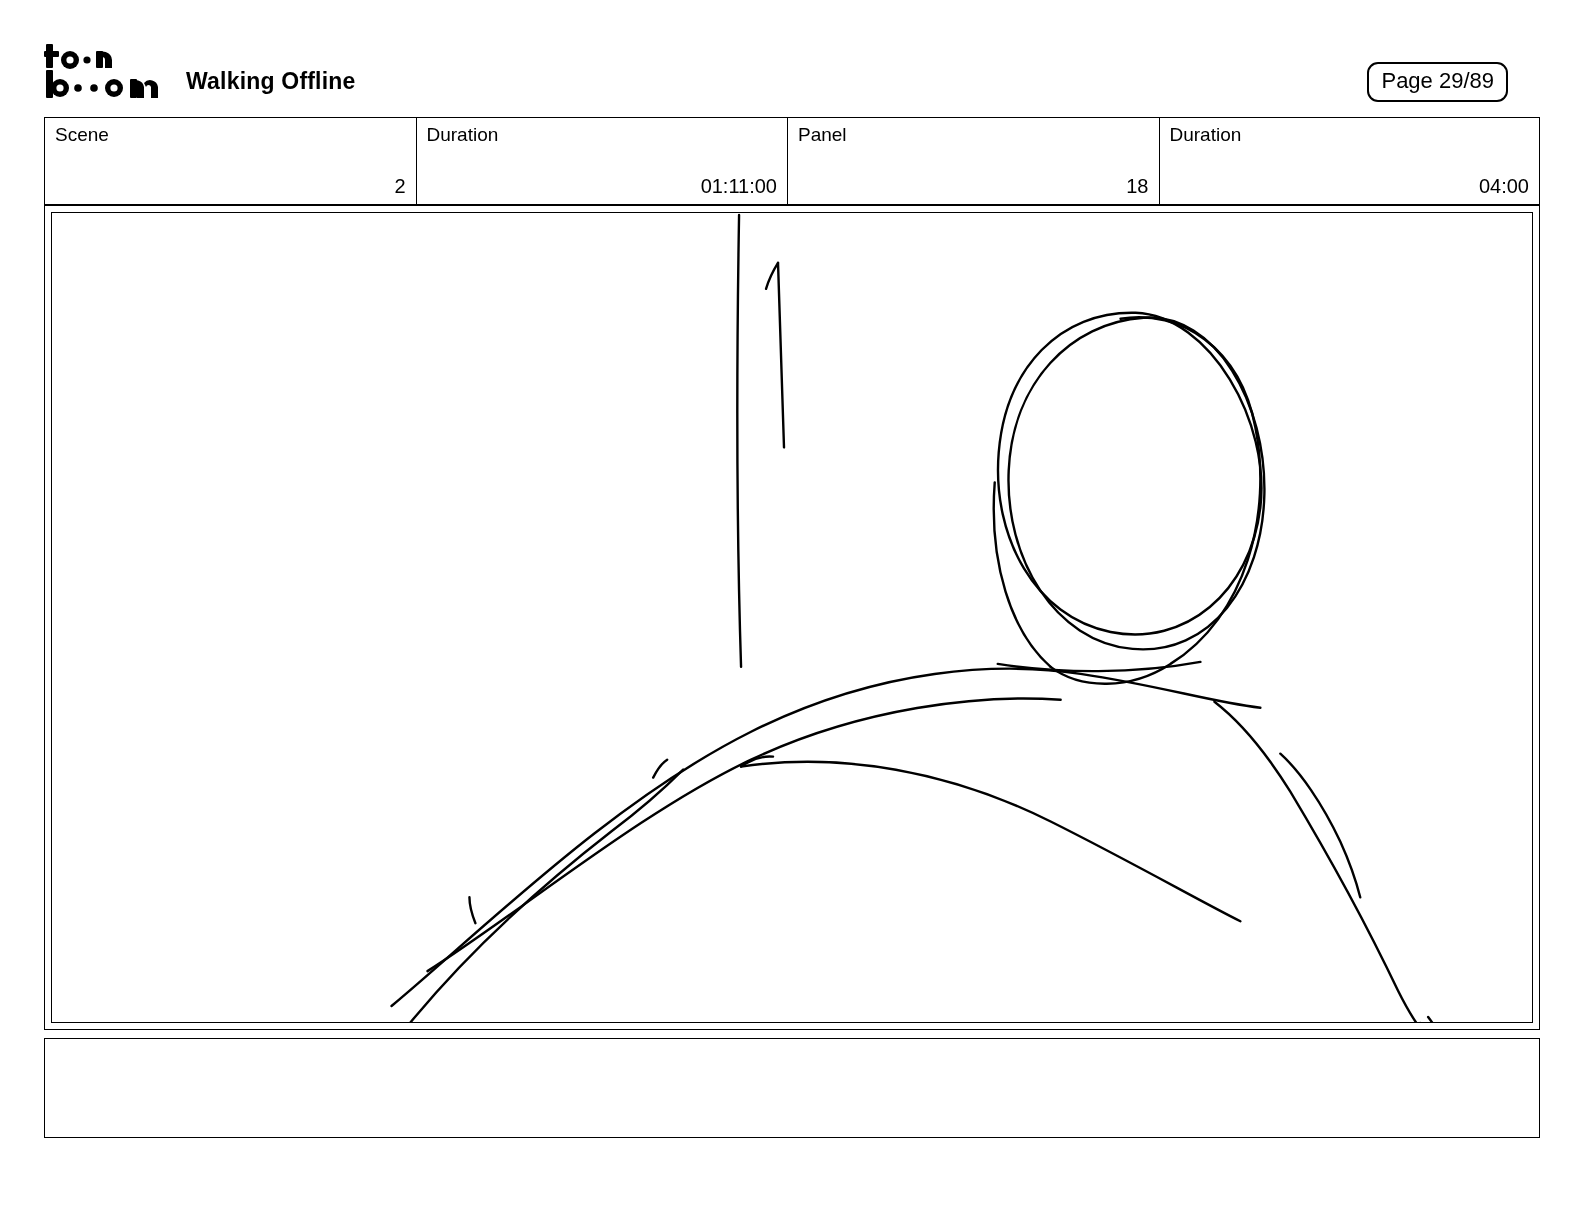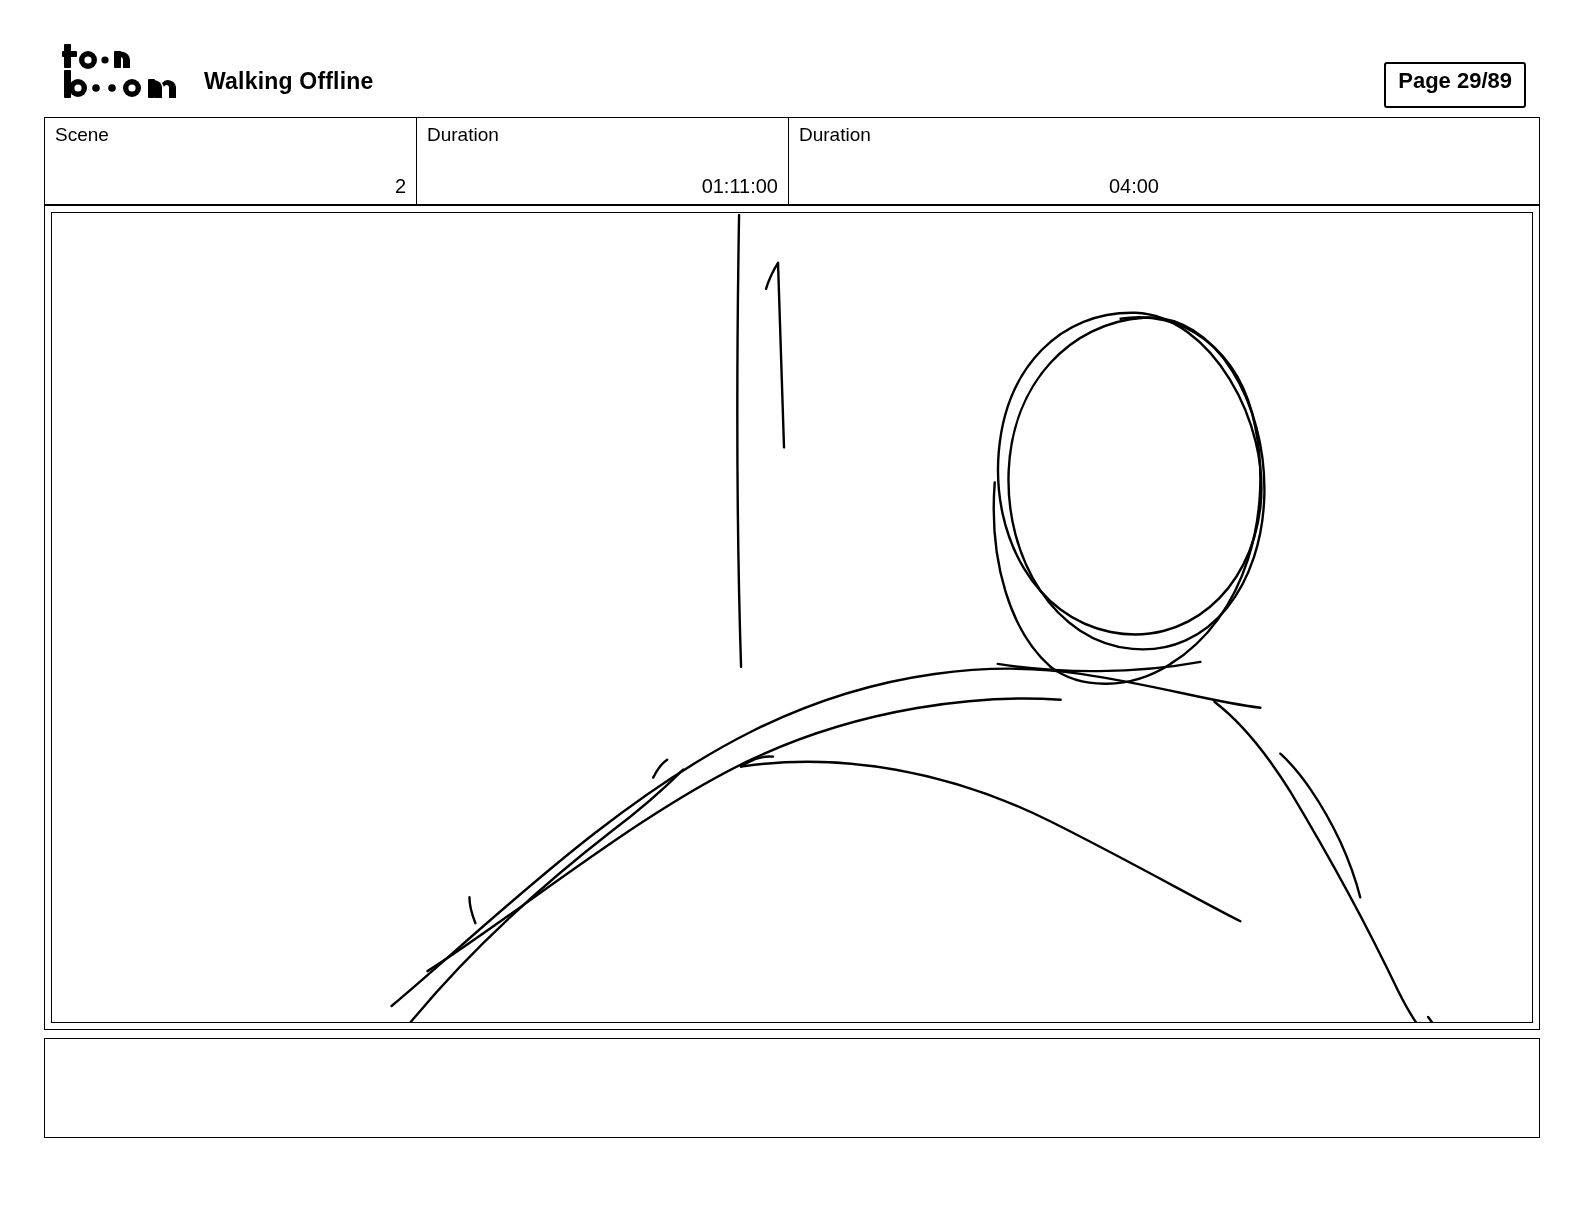--- a/index.html
+++ b/index.html
@@ -17,21 +17,21 @@
   .page {
     position: relative;
     width: 1584px;
     height: 1224px;
     background: #ffffff;
   }
 
   
   .header {
     position: absolute;
-    left: 18px;
+    left: 0;
     top: 0;
     width: 1552px;
     height: 112px;
     display: flex;
     align-items: center;
   }
 
   .logo {
     position: absolute;
     left: 44px;
@@ -48,24 +48,24 @@
     font-weight: bold;
     letter-spacing: 0.2px;
     white-space: nowrap;
   }
 
   .page-badge {
     position: absolute;
     right: 44px;
     top: 62px;
     border: 2px solid #000;
-    border-radius: 3px;
-    padding: 6px 12px 14px 12px;
+    border-radius: 11px;
+    padding: 6px 12px 8px 12px;
     font-size: 22px;
-    font-weight: bold;
+    font-weight: normal;
     line-height: 1;
     white-space: nowrap;
   }
 
   
   .info-table {
     position: absolute;
     left: 44px;
     top: 117px;
     width: 1496px;
@@ -198,20 +198,24 @@
     <div class="info-cell scene">
       <div class="info-label">Scene</div>
       <div class="info-value">2</div>
     </div>
 
     <div class="info-cell dur1">
       <div class="info-label">Duration</div>
       <div class="info-value">01:11:00</div>
     </div>
 
+    <div class="info-cell panel">
+      <div class="info-label">Panel</div>
+      <div class="info-value">18</div>
+    </div>
 
     <div class="info-cell dur2">
       <div class="info-label">Duration</div>
       <div class="info-value">04:00</div>
     </div>
   </div>
 
   <div class="panel-frame">
     <div class="panel-inner">
       <svg viewBox="0 0 1482 811" preserveAspectRatio="none" aria-hidden="true">

